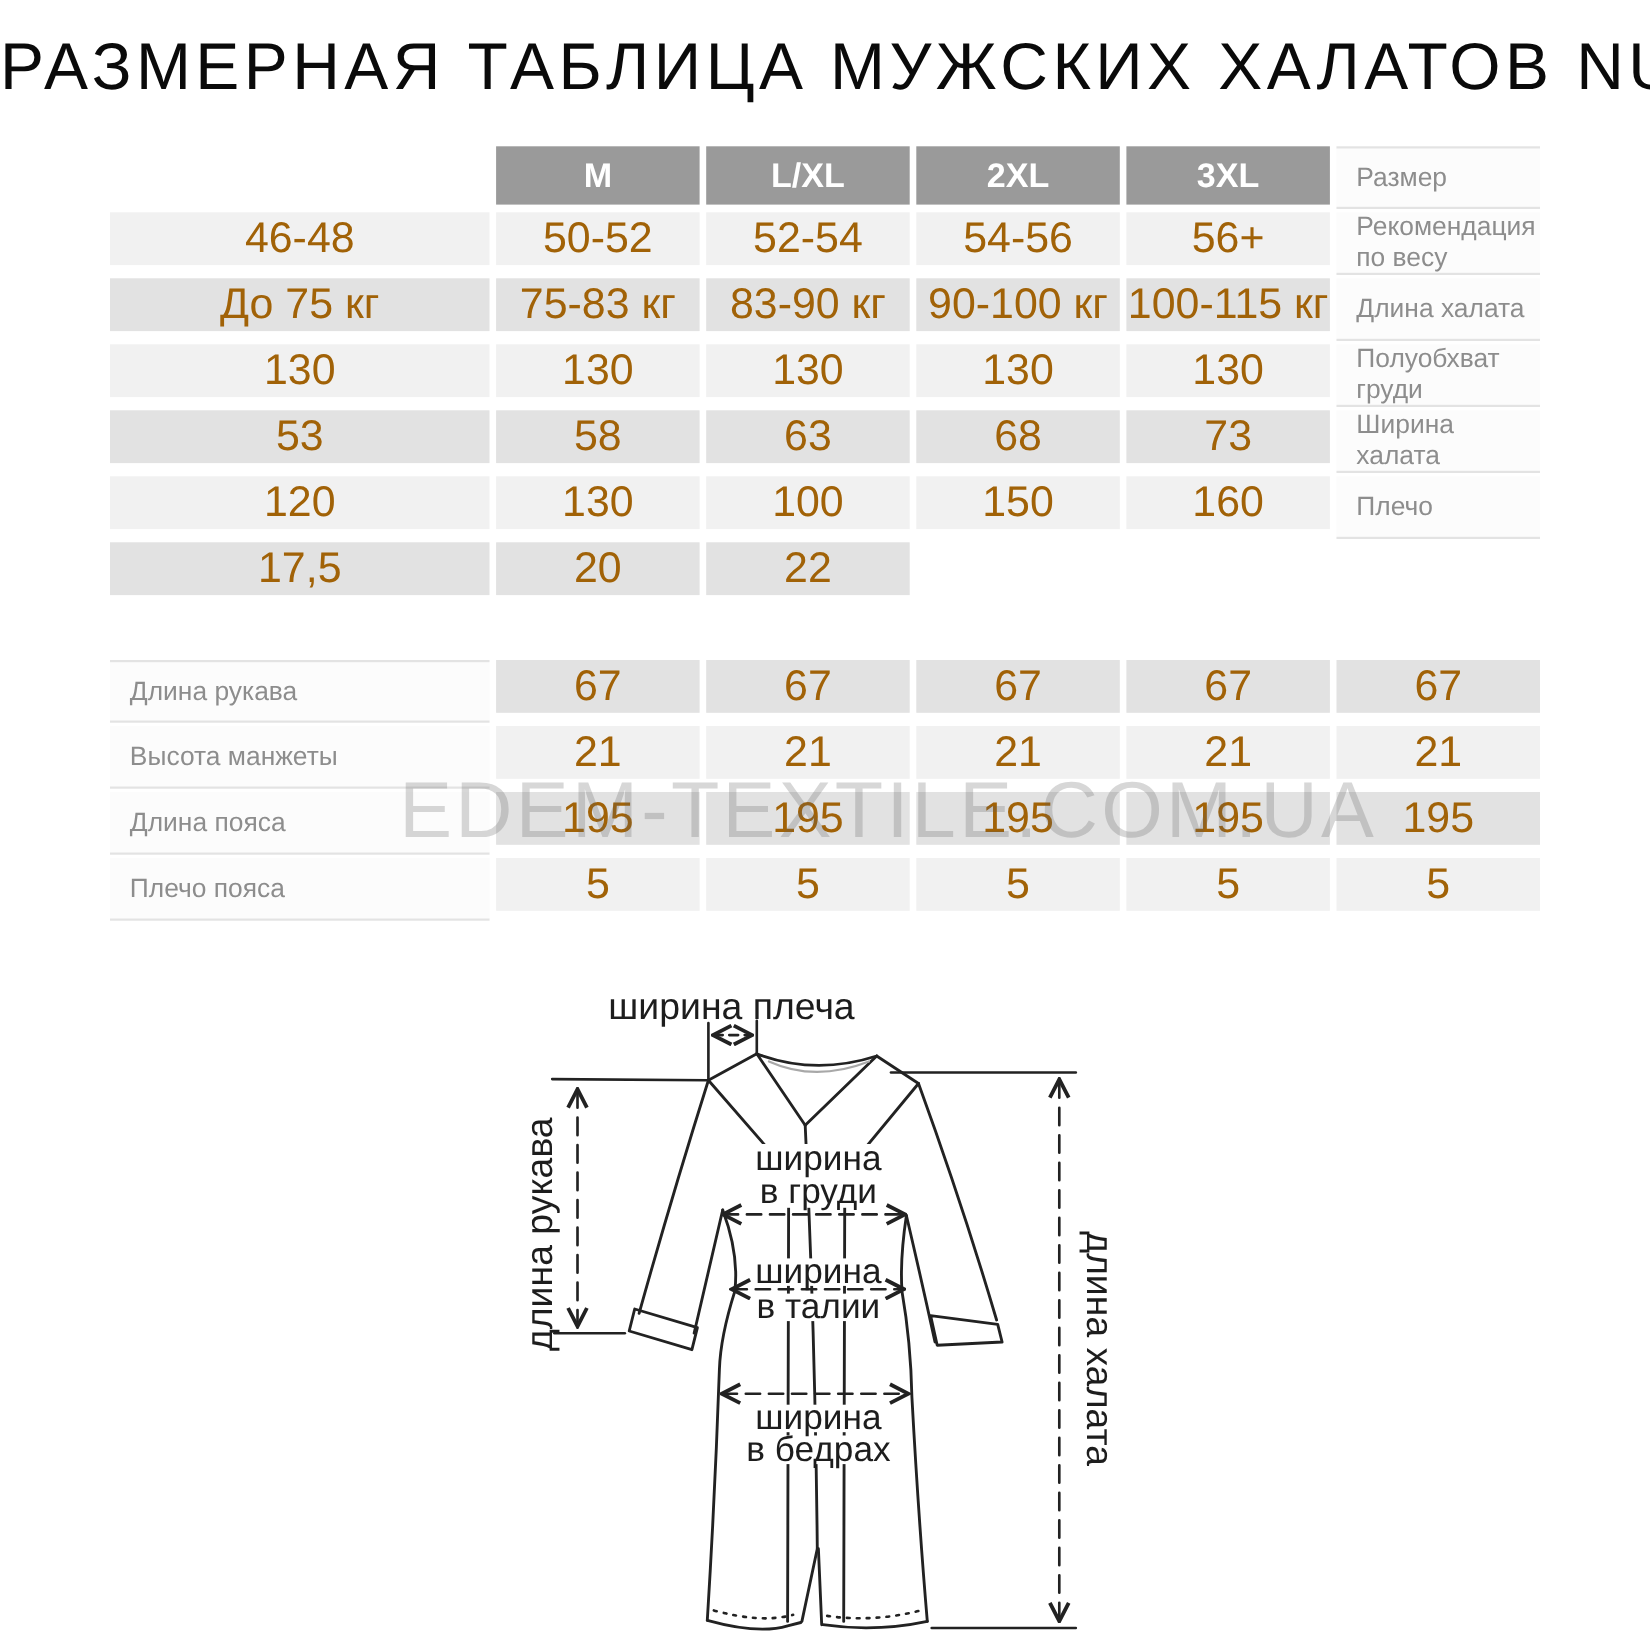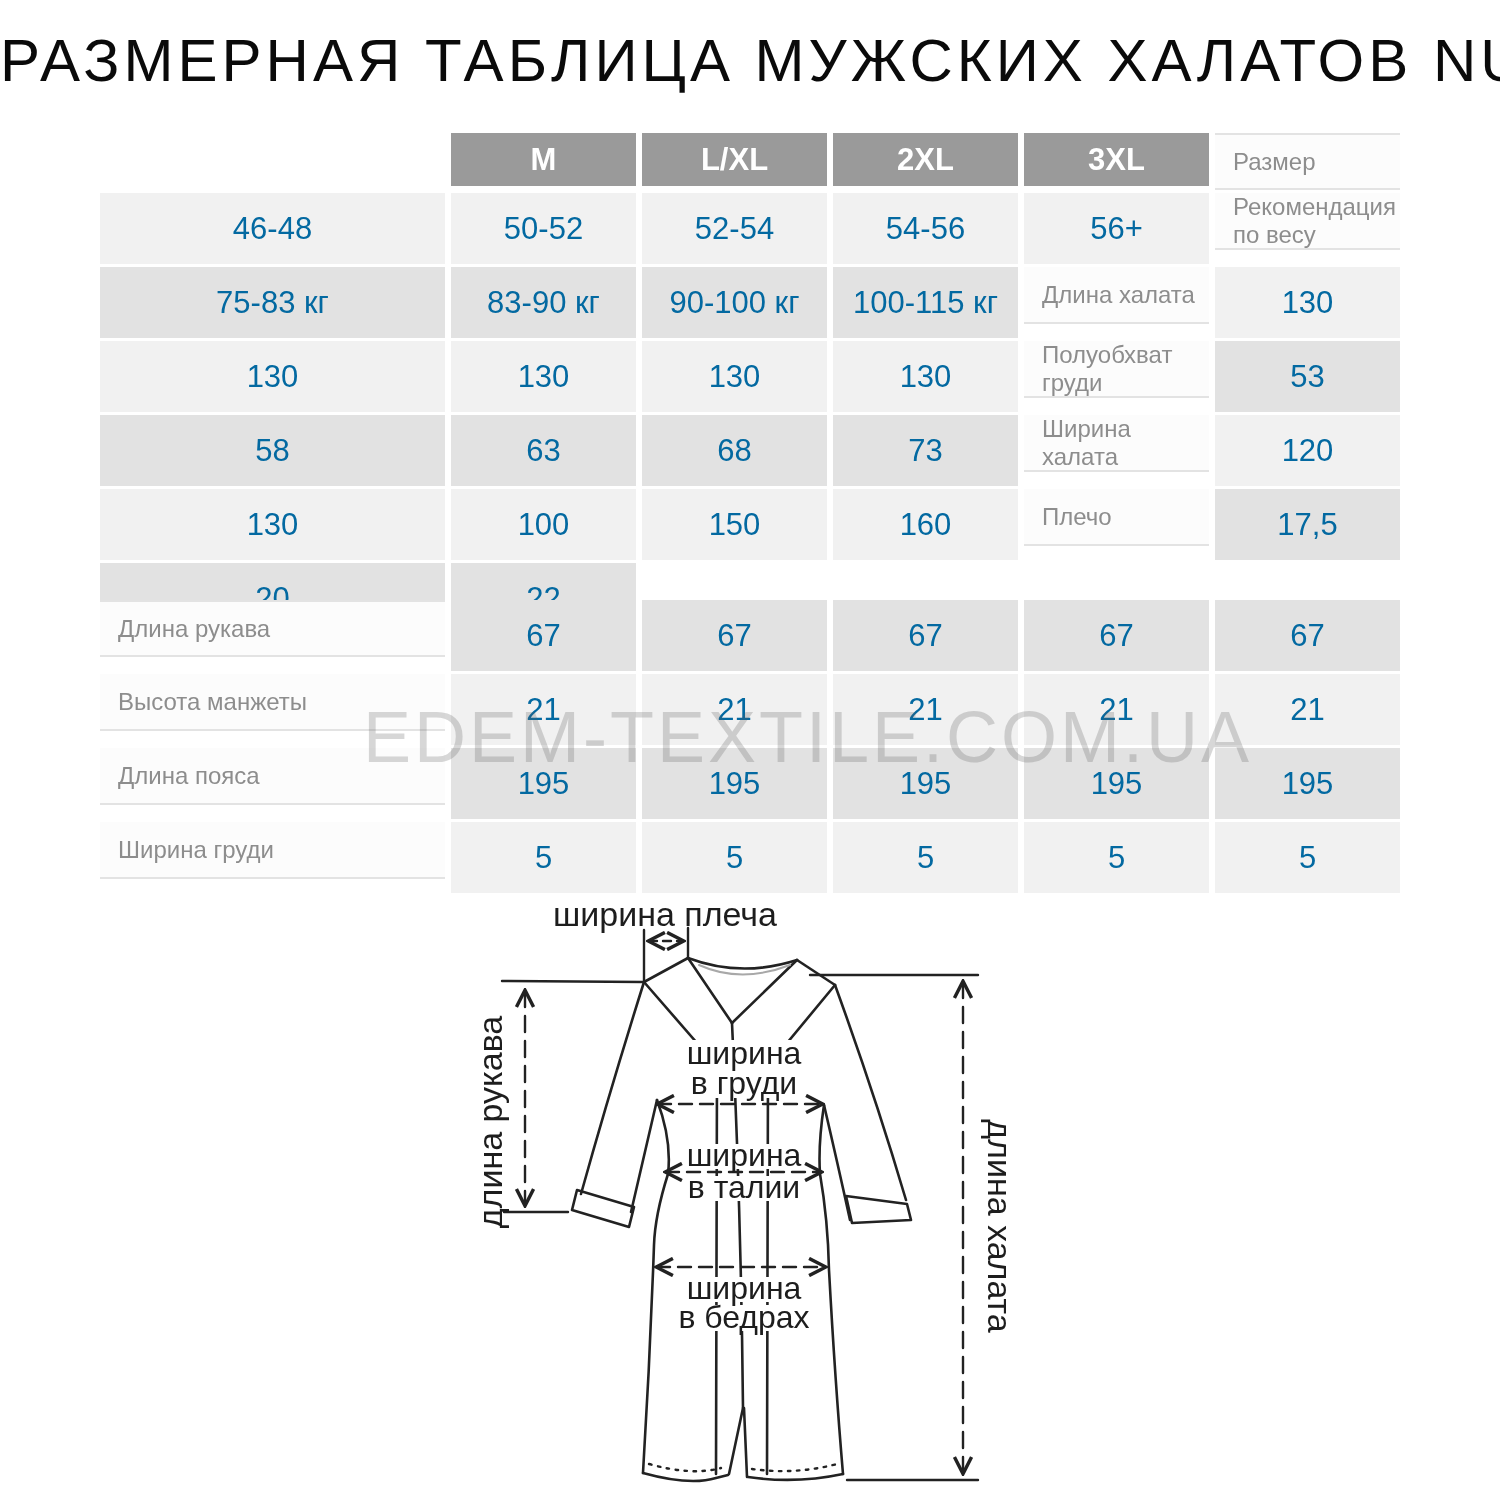--- a/index.html
+++ b/index.html
@@ -12,21 +12,21 @@
        grid-template-columns:345px repeat(5,185px);gap:3px 6px;}
   .tbl.b1{top:133px;}
   .tbl.b2{top:600px;}
   .corner{height:53px;background:transparent;}
   .h{height:53px;background:#9a9a9a;color:#fff;font-weight:700;font-size:31px;
      display:flex;align-items:center;justify-content:center;}
   .lab{height:57px;background:#fcfcfc;color:#8d8d8d;font-size:24px;
        display:flex;align-items:center;padding-left:18px;box-sizing:border-box;
        border-bottom:2px solid #e3e3e3;}
   .lab.ft{border-top:2px solid #e3e3e3;}
-  .c{height:71px;font-size:31px;color:#0369a1;
+  .c{height:48px;font-size:39px;color:#a16207;
      display:flex;align-items:center;justify-content:center;}
   .c.l{background:#f1f1f1;}
   .c.d{background:#e2e2e2;}
   
   .watermark{position:absolute;left:230px;top:696px;width:1155px;text-align:center;
              font-size:72px;letter-spacing:3px;color:rgba(95,95,95,0.25);
              white-space:nowrap;z-index:5;pointer-events:none;}
   
   .diagram{position:absolute;left:460px;top:860px;width:600px;height:640px;}
   .diagram text{font-family:"Liberation Sans","DejaVu Sans",sans-serif;fill:#1d1d1d;}
@@ -46,20 +46,21 @@
     <div class="h">3XL</div>
 
     <div class="lab ft">Размер</div>
     <div class="c l">46-48</div>
     <div class="c l">50-52</div>
     <div class="c l">52-54</div>
     <div class="c l">54-56</div>
     <div class="c l">56+</div>
 
     <div class="lab">Рекомендация по весу</div>
+    <div class="c d">До 75 кг</div>
     <div class="c d">75-83 кг</div>
     <div class="c d">83-90 кг</div>
     <div class="c d">90-100 кг</div>
     <div class="c d">100-115 кг</div>
 
     <div class="lab">Длина халата</div>
     <div class="c l">130</div>
     <div class="c l">130</div>
     <div class="c l">130</div>
     <div class="c l">130</div>
@@ -100,21 +101,21 @@
     <div class="c l">21</div>
     <div class="c l">21</div>
 
     <div class="lab">Длина пояса</div>
     <div class="c d">195</div>
     <div class="c d">195</div>
     <div class="c d">195</div>
     <div class="c d">195</div>
     <div class="c d">195</div>
 
-    <div class="lab">Ширина груди</div>
+    <div class="lab">Плечо пояса</div>
     <div class="c l">5</div>
     <div class="c l">5</div>
     <div class="c l">5</div>
     <div class="c l">5</div>
     <div class="c l">5</div>
   </div>
 
   <div class="watermark">EDEM-TEXTILE.COM.UA</div>
 
   <svg class="diagram" viewBox="0 0 600 640" xmlns="http://www.w3.org/2000/svg">

